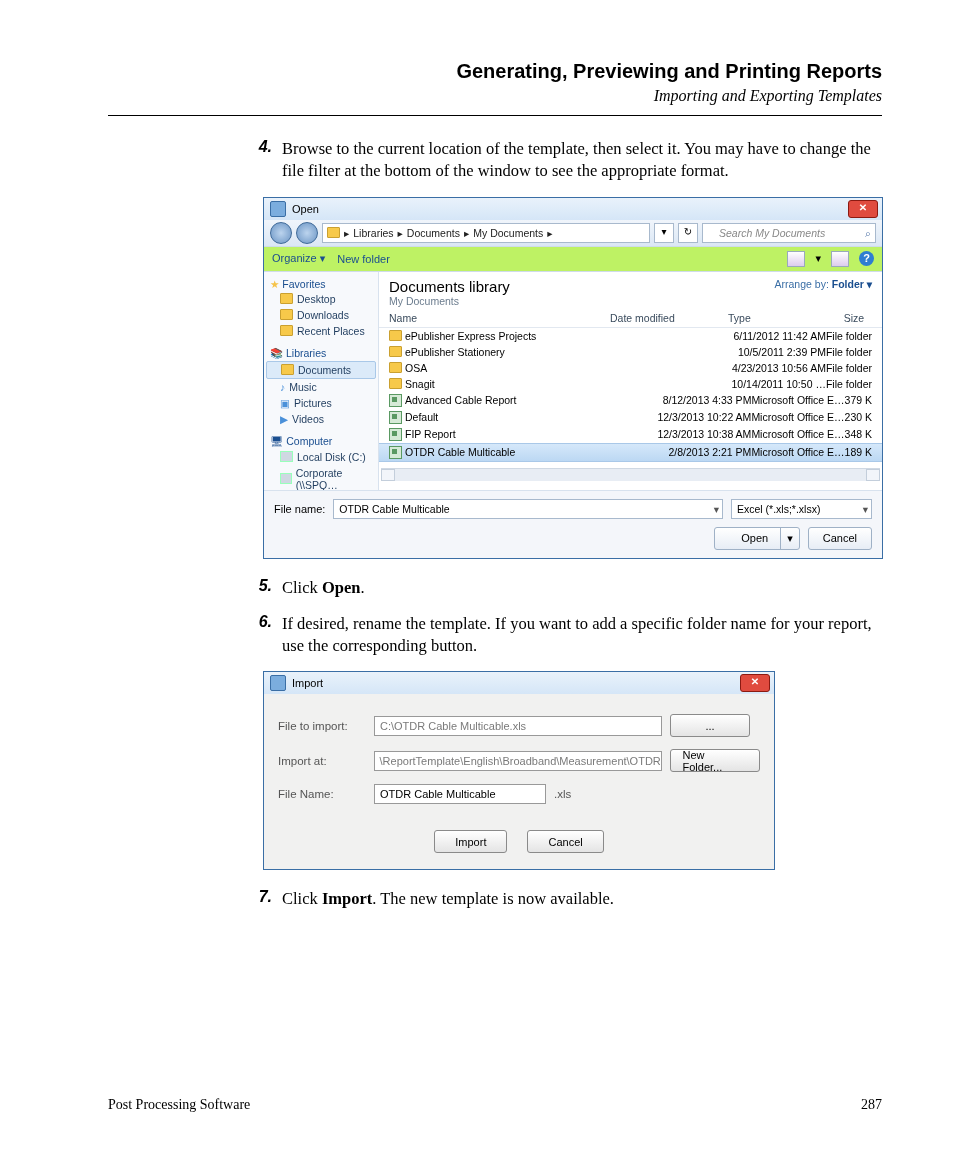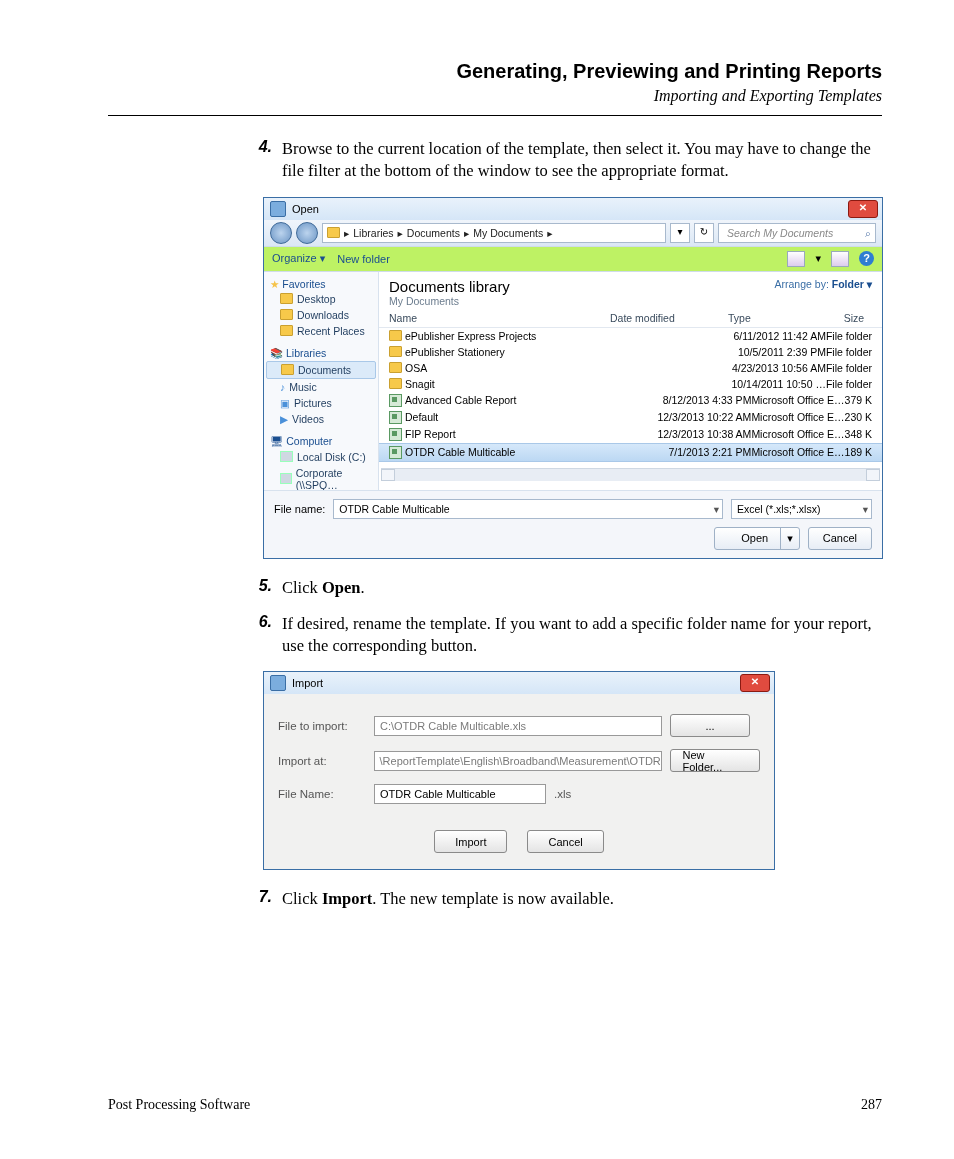--- a/index.html
+++ b/index.html
@@ -16,21 +16,21 @@
 .titlebar{background:linear-gradient(#e9f2fb,#d5e6f7);display:flex;align-items:center;height:22px;padding:0 0 0 6px;position:relative}
 .titlebar .ico{width:14px;height:14px;background:#7badde;border:1px solid #3a6ea5;border-radius:2px;margin-right:6px}
 .closebtn{position:absolute;right:4px;top:2px;width:28px;height:16px;background:#e04b3f;border:1px solid #8b1a12;border-radius:3px;color:#fff;text-align:center;font:700 10px/14px sans-serif}
 
 .open{width:618px}
 .addr{display:flex;align-items:center;height:26px;background:linear-gradient(#f0f5fb,#dbe7f5);padding:0 6px;gap:4px}
 .navbtn{width:20px;height:20px;border-radius:50%;background:radial-gradient(#bcd4ee,#6a94c4);border:1px solid #3f6a99}
 .crumb{flex:1;background:#fff;border:1px solid #a8b9cd;height:18px;display:flex;align-items:center;padding:0 4px;gap:4px;font-size:10.5px}
 .crumb span{color:#222}
 .addr .ctl{width:18px;height:18px;border:1px solid #a8b9cd;background:#fff;font-size:10px;text-align:center;line-height:16px}
-.search{width:140px;height:18px;border:1px solid #a8b9cd;background:#fff;color:#888;font:italic 10.5px sans-serif;padding:0 8px;line-height:18px;position:relative}
+.search{width:140px;height:18px;border:1px solid #a8b9cd;background:#fff;color:#888;font:italic 10.5px sans-serif;padding:0 16px;line-height:18px;position:relative}
 .search:after{content:"⌕";position:absolute;right:4px;top:0;color:#57a;font-style:normal}
 .toolbar{display:flex;align-items:center;height:24px;background:#bef264;border-top:1px solid #cfdcea;border-bottom:1px solid #cfdcea;padding:0 8px;font-size:11px}
 .toolbar .org{color:#1a4e8f}
 .toolbar .rt{margin-left:auto;display:flex;gap:10px;align-items:center}
 .toolbar .tb{width:16px;height:14px;border:1px solid #9ab;background:linear-gradient(#fff,#dce)}
 .toolbar .help{width:15px;height:15px;border-radius:50%;background:#2e7dd1;color:#fff;text-align:center;font:700 11px/15px sans-serif}
 .body{display:flex;height:218px}
 .side{width:110px;background:#f7f9fc;border-right:1px solid #d8e2ee;padding:3px 2px;font-size:10.5px;overflow:hidden}
 .side .grp{color:#1a4e8f;margin:3px 0 1px 4px}
 .side .it{padding:2px 0 2px 14px;display:flex;align-items:center;gap:4px;color:#1f3c5e}
@@ -241,21 +241,21 @@
                 </div>
                 <div class="c2">12/3/2013 10:38 AM</div>
                 <div class="c3">Microsoft Office E…</div>
                 <div class="c4">348 K</div>
               </div>
               <div class="row sel">
                 <div class="c1">
                   <span class="xlico"></span>
                   <span>OTDR Cable Multicable</span>
                 </div>
-                <div class="c2">7/1/2013 2:21 PM</div>
+                <div class="c2">2/8/2013 2:21 PM</div>
                 <div class="c3">Microsoft Office E…</div>
                 <div class="c4">189 K</div>
               </div>
             </div>
           <div class="scroll"></div>
         </div>
       </div>
       <div class="namer">
         <span>File name:</span>
         <div class="combo" style="flex:1">OTDR Cable Multicable</div>

